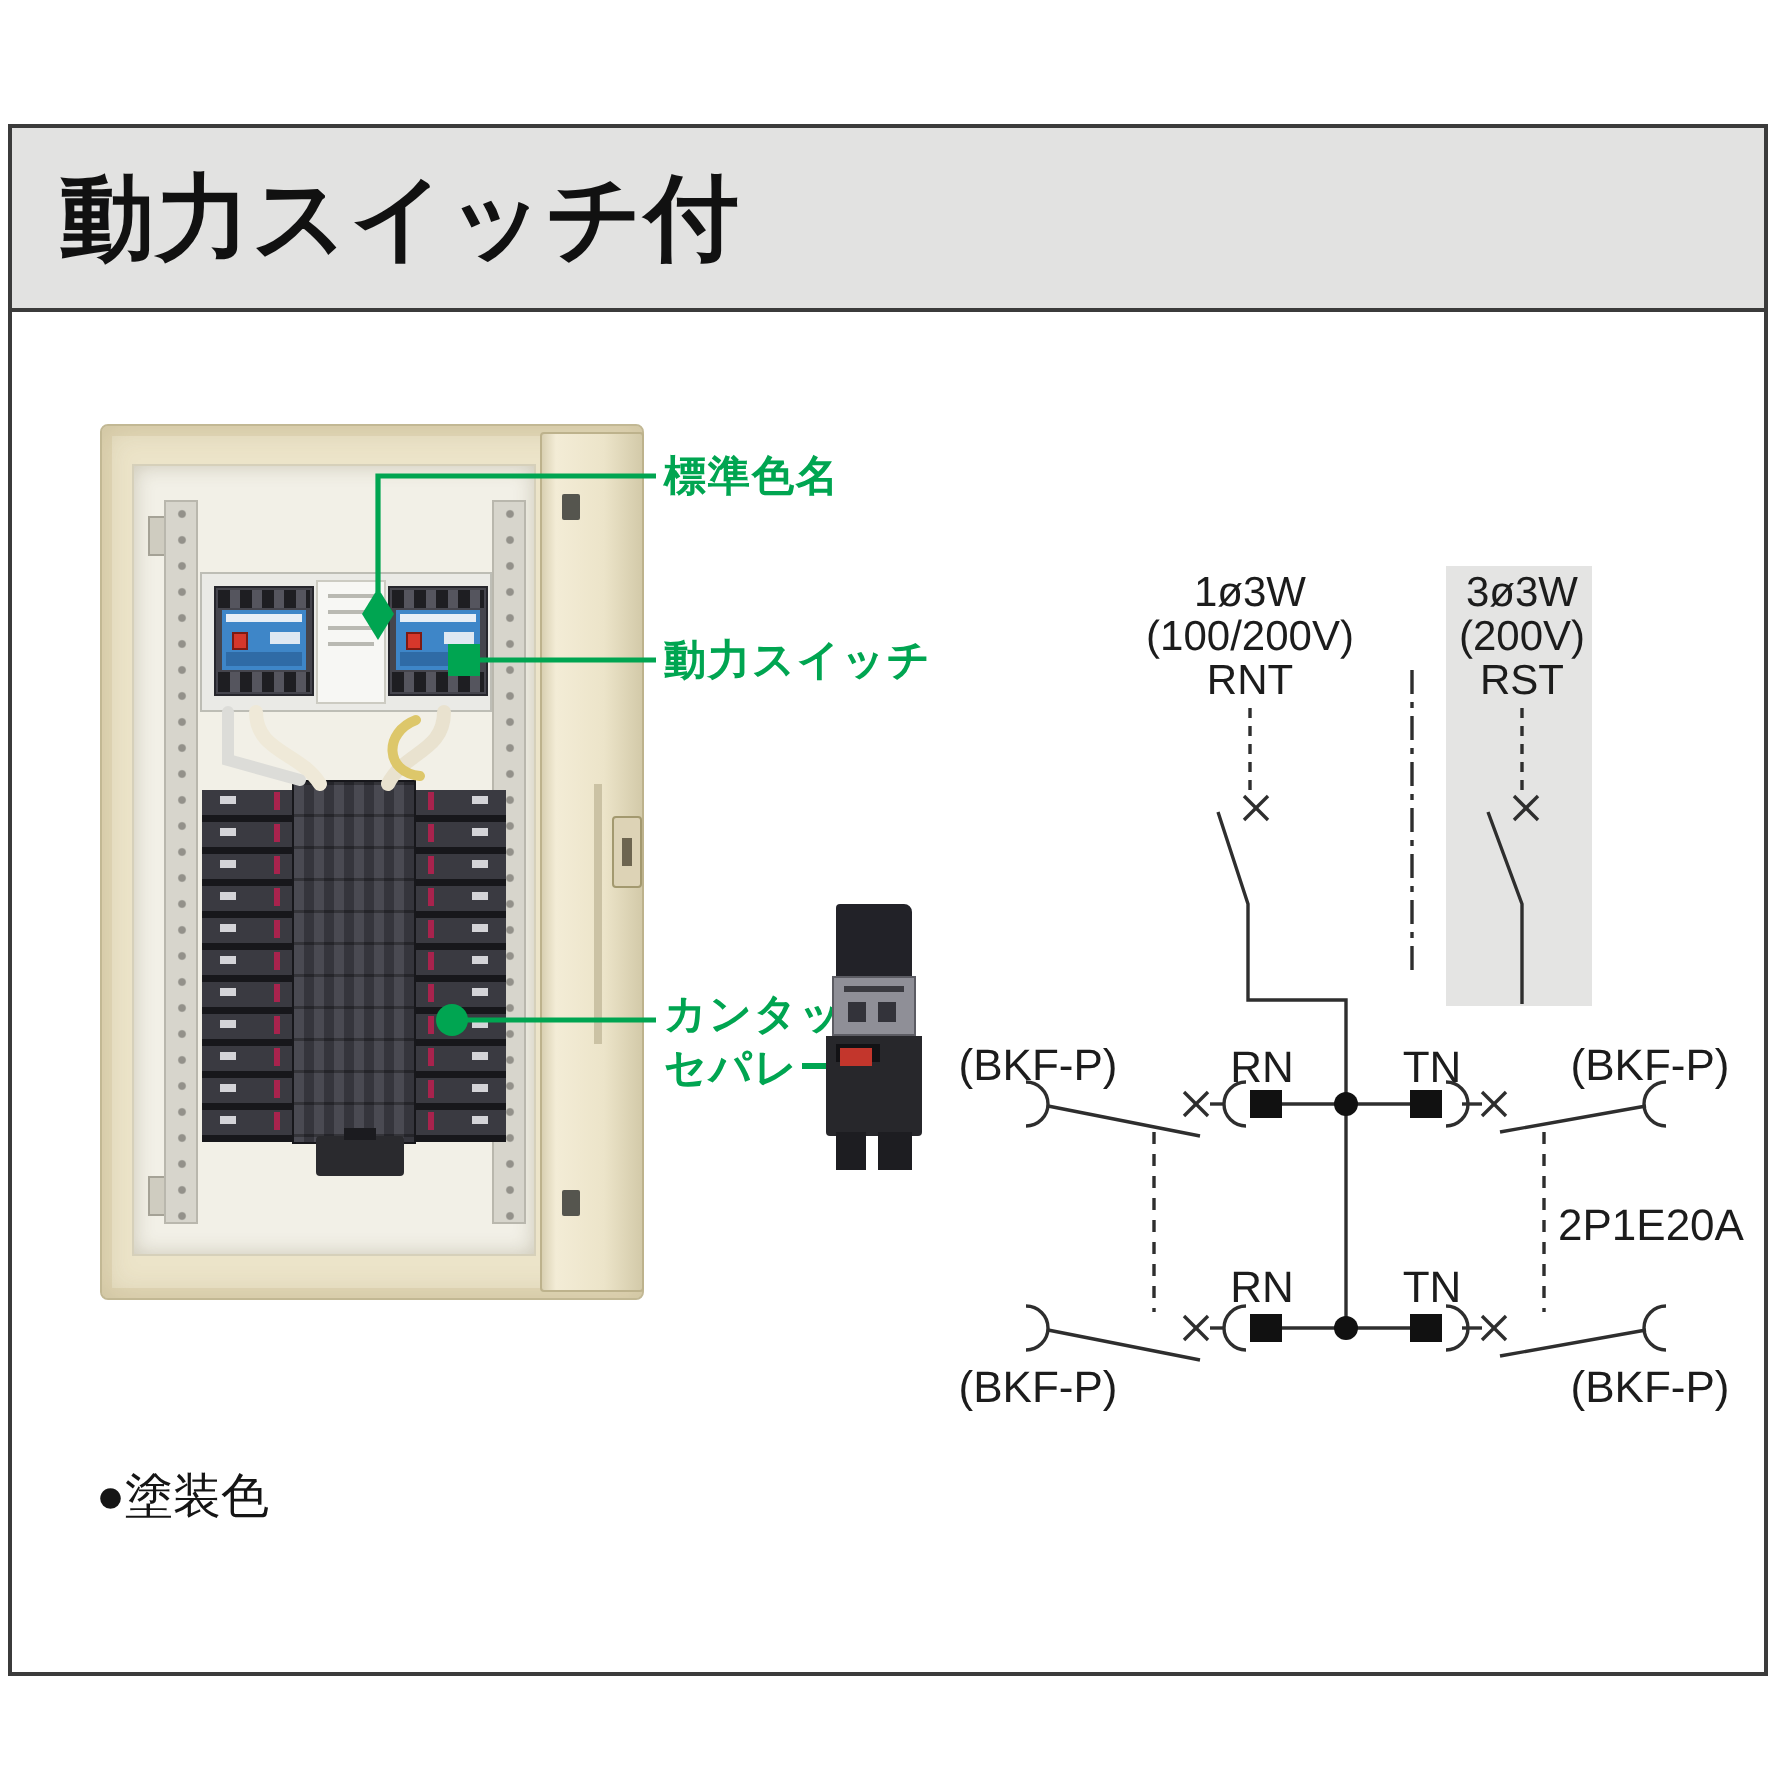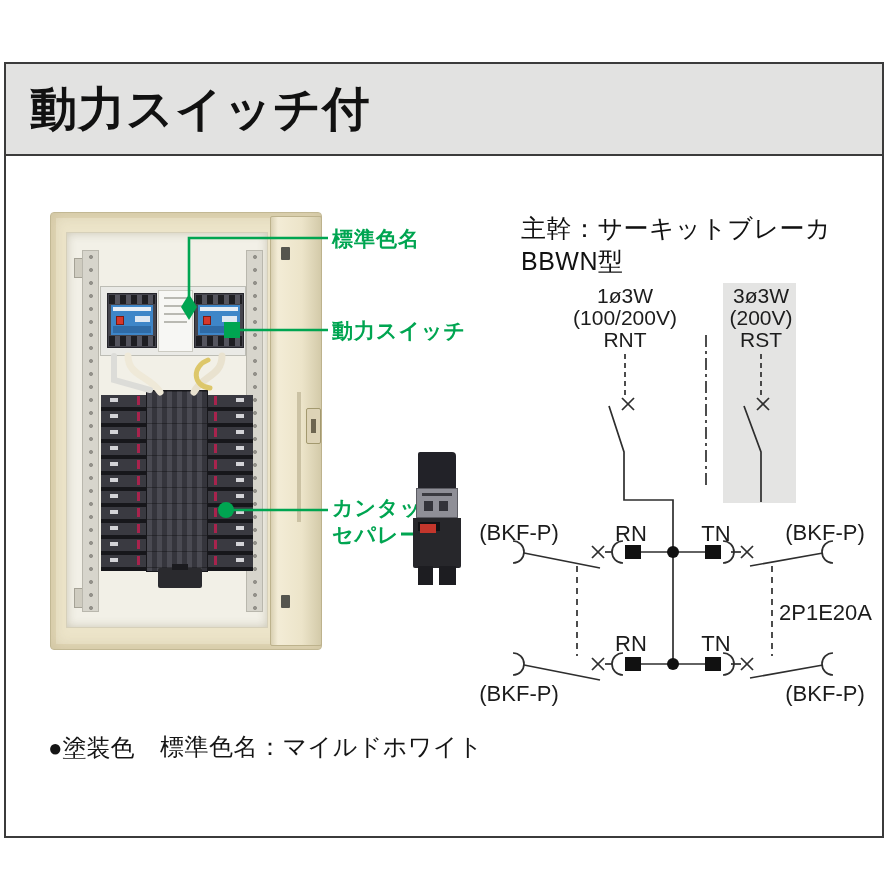--- a/index.html
+++ b/index.html
@@ -207,21 +207,20 @@
         <em class="q1"></em>
         <em class="q2"></em>
       </div>
     <div class="body"></div>
     <div class="slot"></div>
     <div class="redmark"></div>
     <div class="foot1"></div>
     <div class="foot2"></div>
   </div>
 
-  <div class="abs diag-title">主幹：サーキットブレーカBBWN型</div>
 
   <svg class="abs" style="left:470px;top:250px;" width="424" height="460" viewBox="470 250 424 460">
 
     <rect x="723" y="283" width="73" height="220" fill="var(--band-gray)"></rect>
 
     <g font-size="21" text-anchor="middle">
       <text x="625" y="303">1ø3W</text>
       <text x="625" y="325">(100/200V)</text>
       <text x="625" y="347">RNT</text>
     </g>
@@ -302,16 +301,15 @@
       <line class="dln" x1="731" y1="664" x2="741" y2="664"></line>
       <line class="dln" x1="741" y1="658" x2="753" y2="670"></line>
         <line class="dln" x1="753" y1="658" x2="741" y2="670"></line>
       <line class="dln" x1="750" y1="678" x2="823" y2="665"></line>
       <path class="dln" d="M833,653 A11 11 0 0 0 833,675"></path>
     </g>
   </svg>
 
   <div class="abs paint-label">●塗装色</div>
   <div class="abs paint-lines">
-    <div>標準色名：マイルドホワイト</div>
   </div>
 
 </div>
 
 </body></html>

